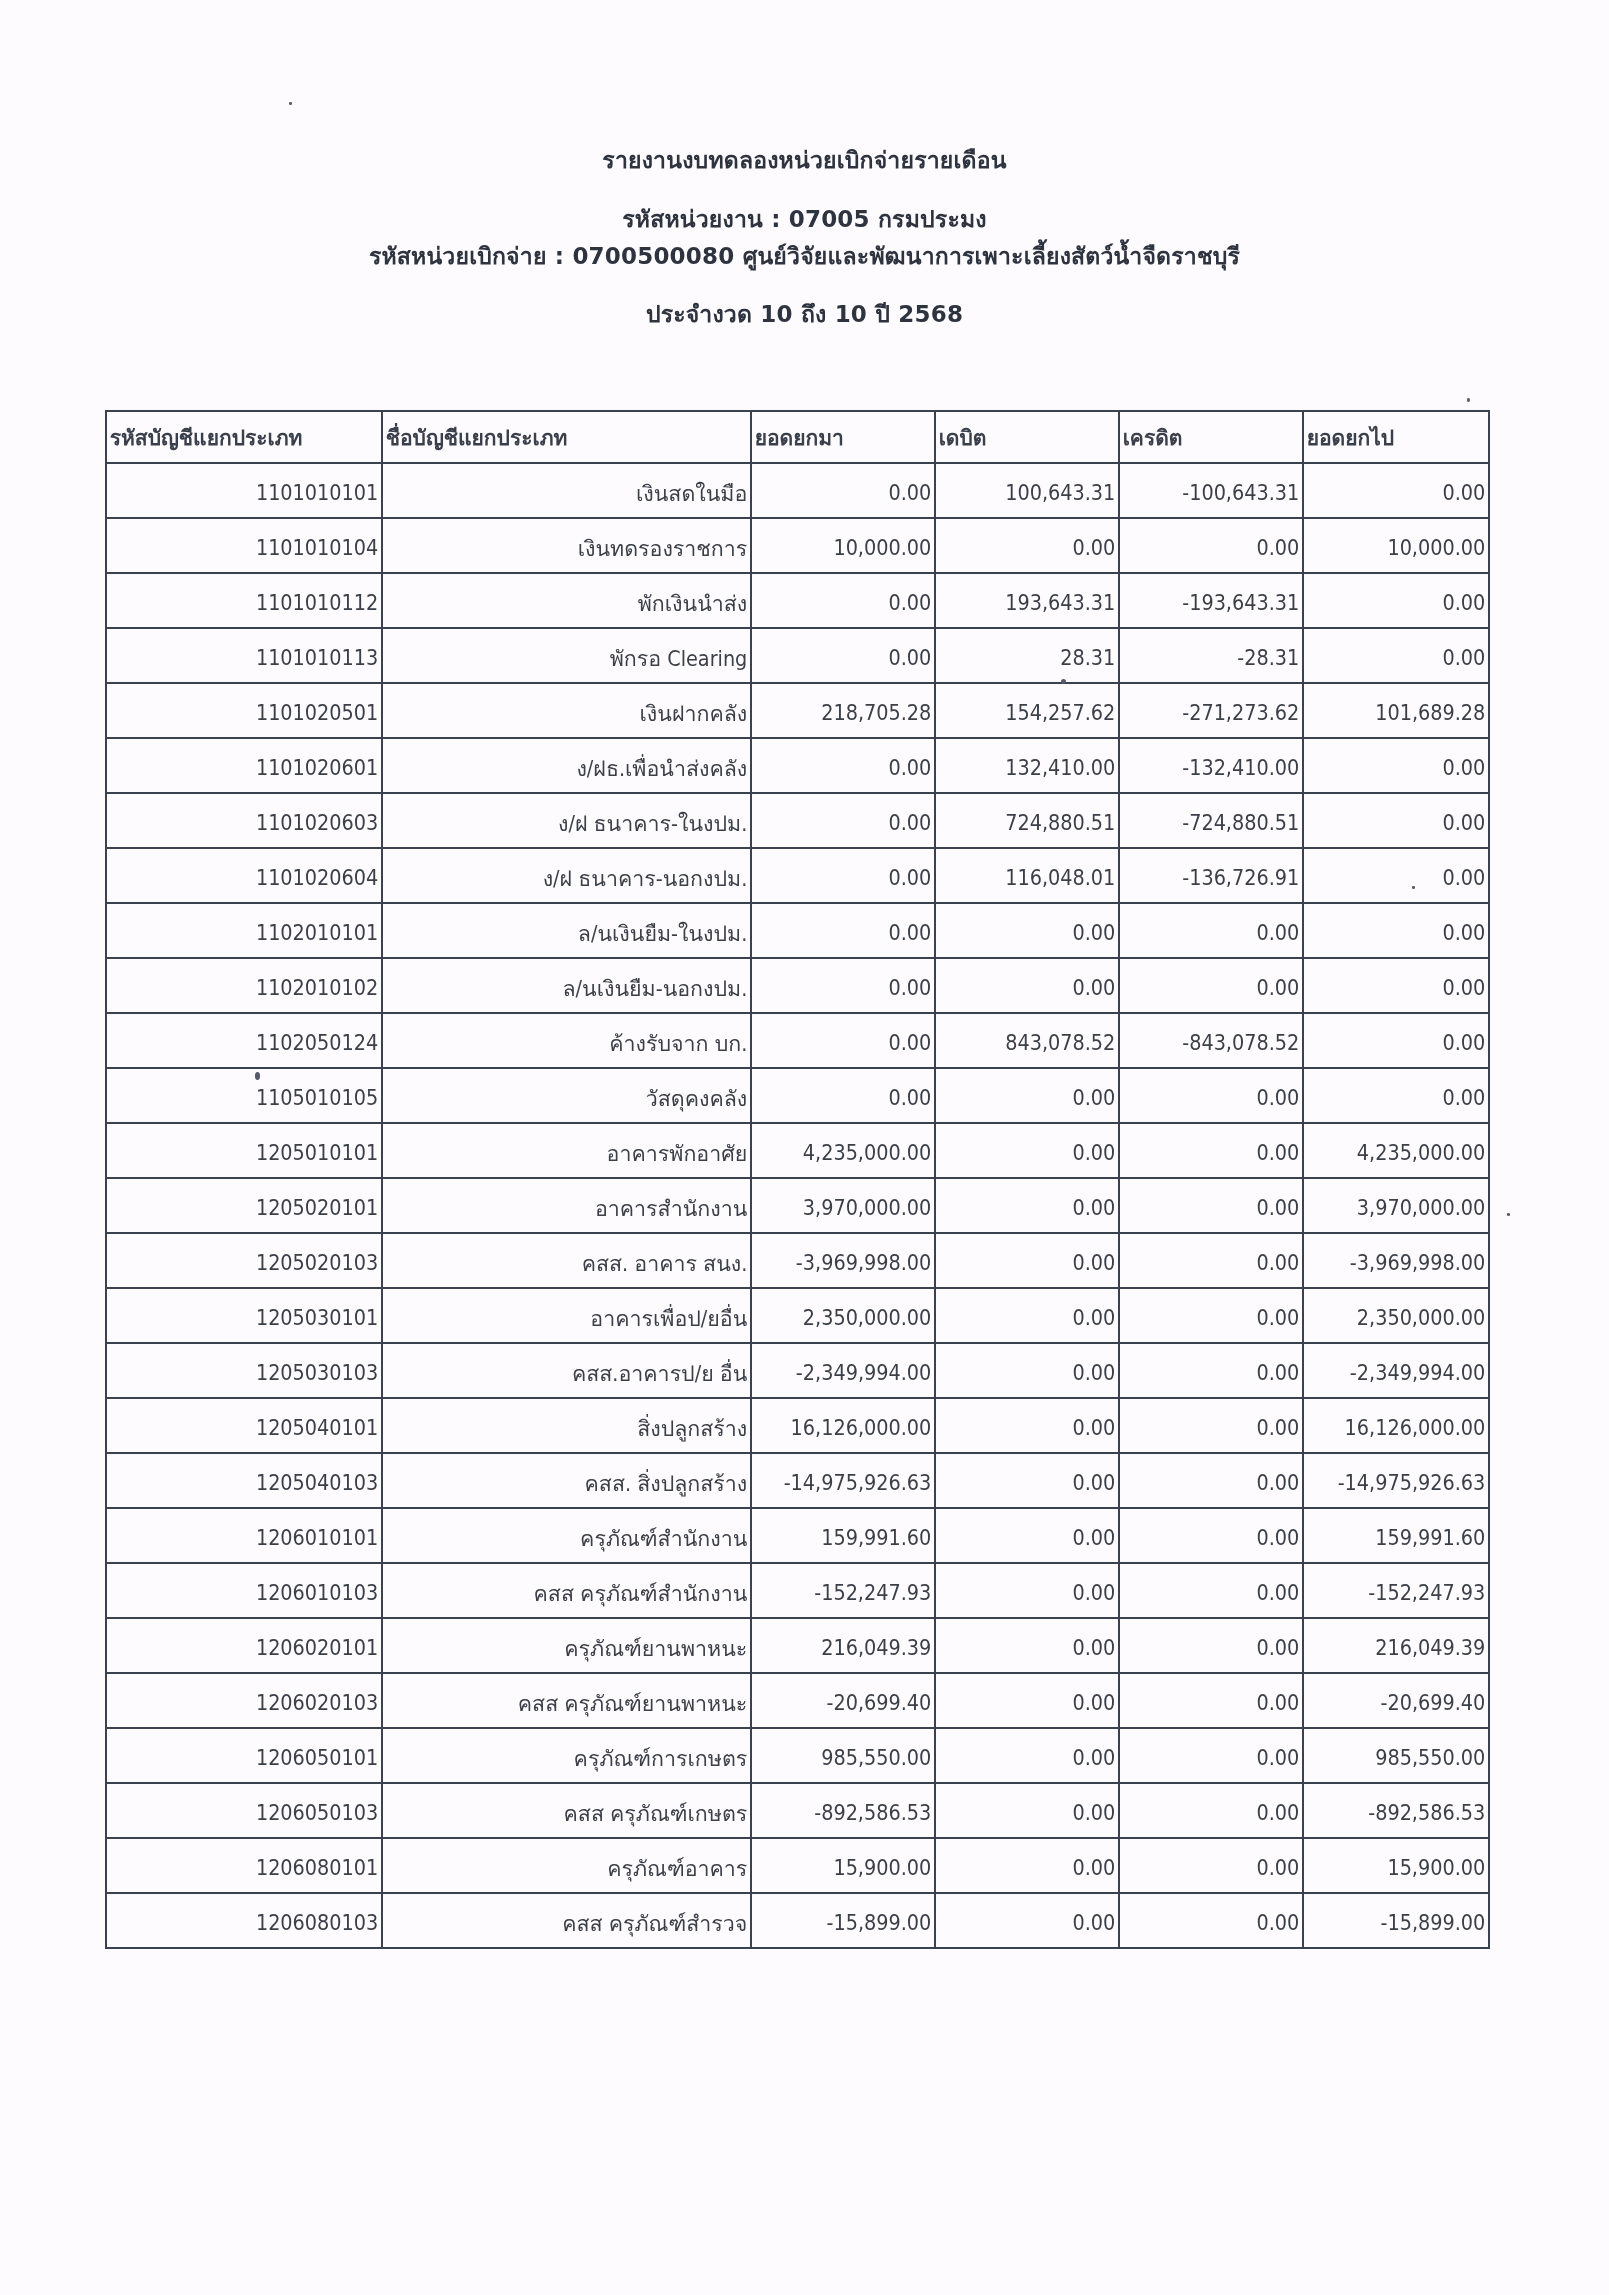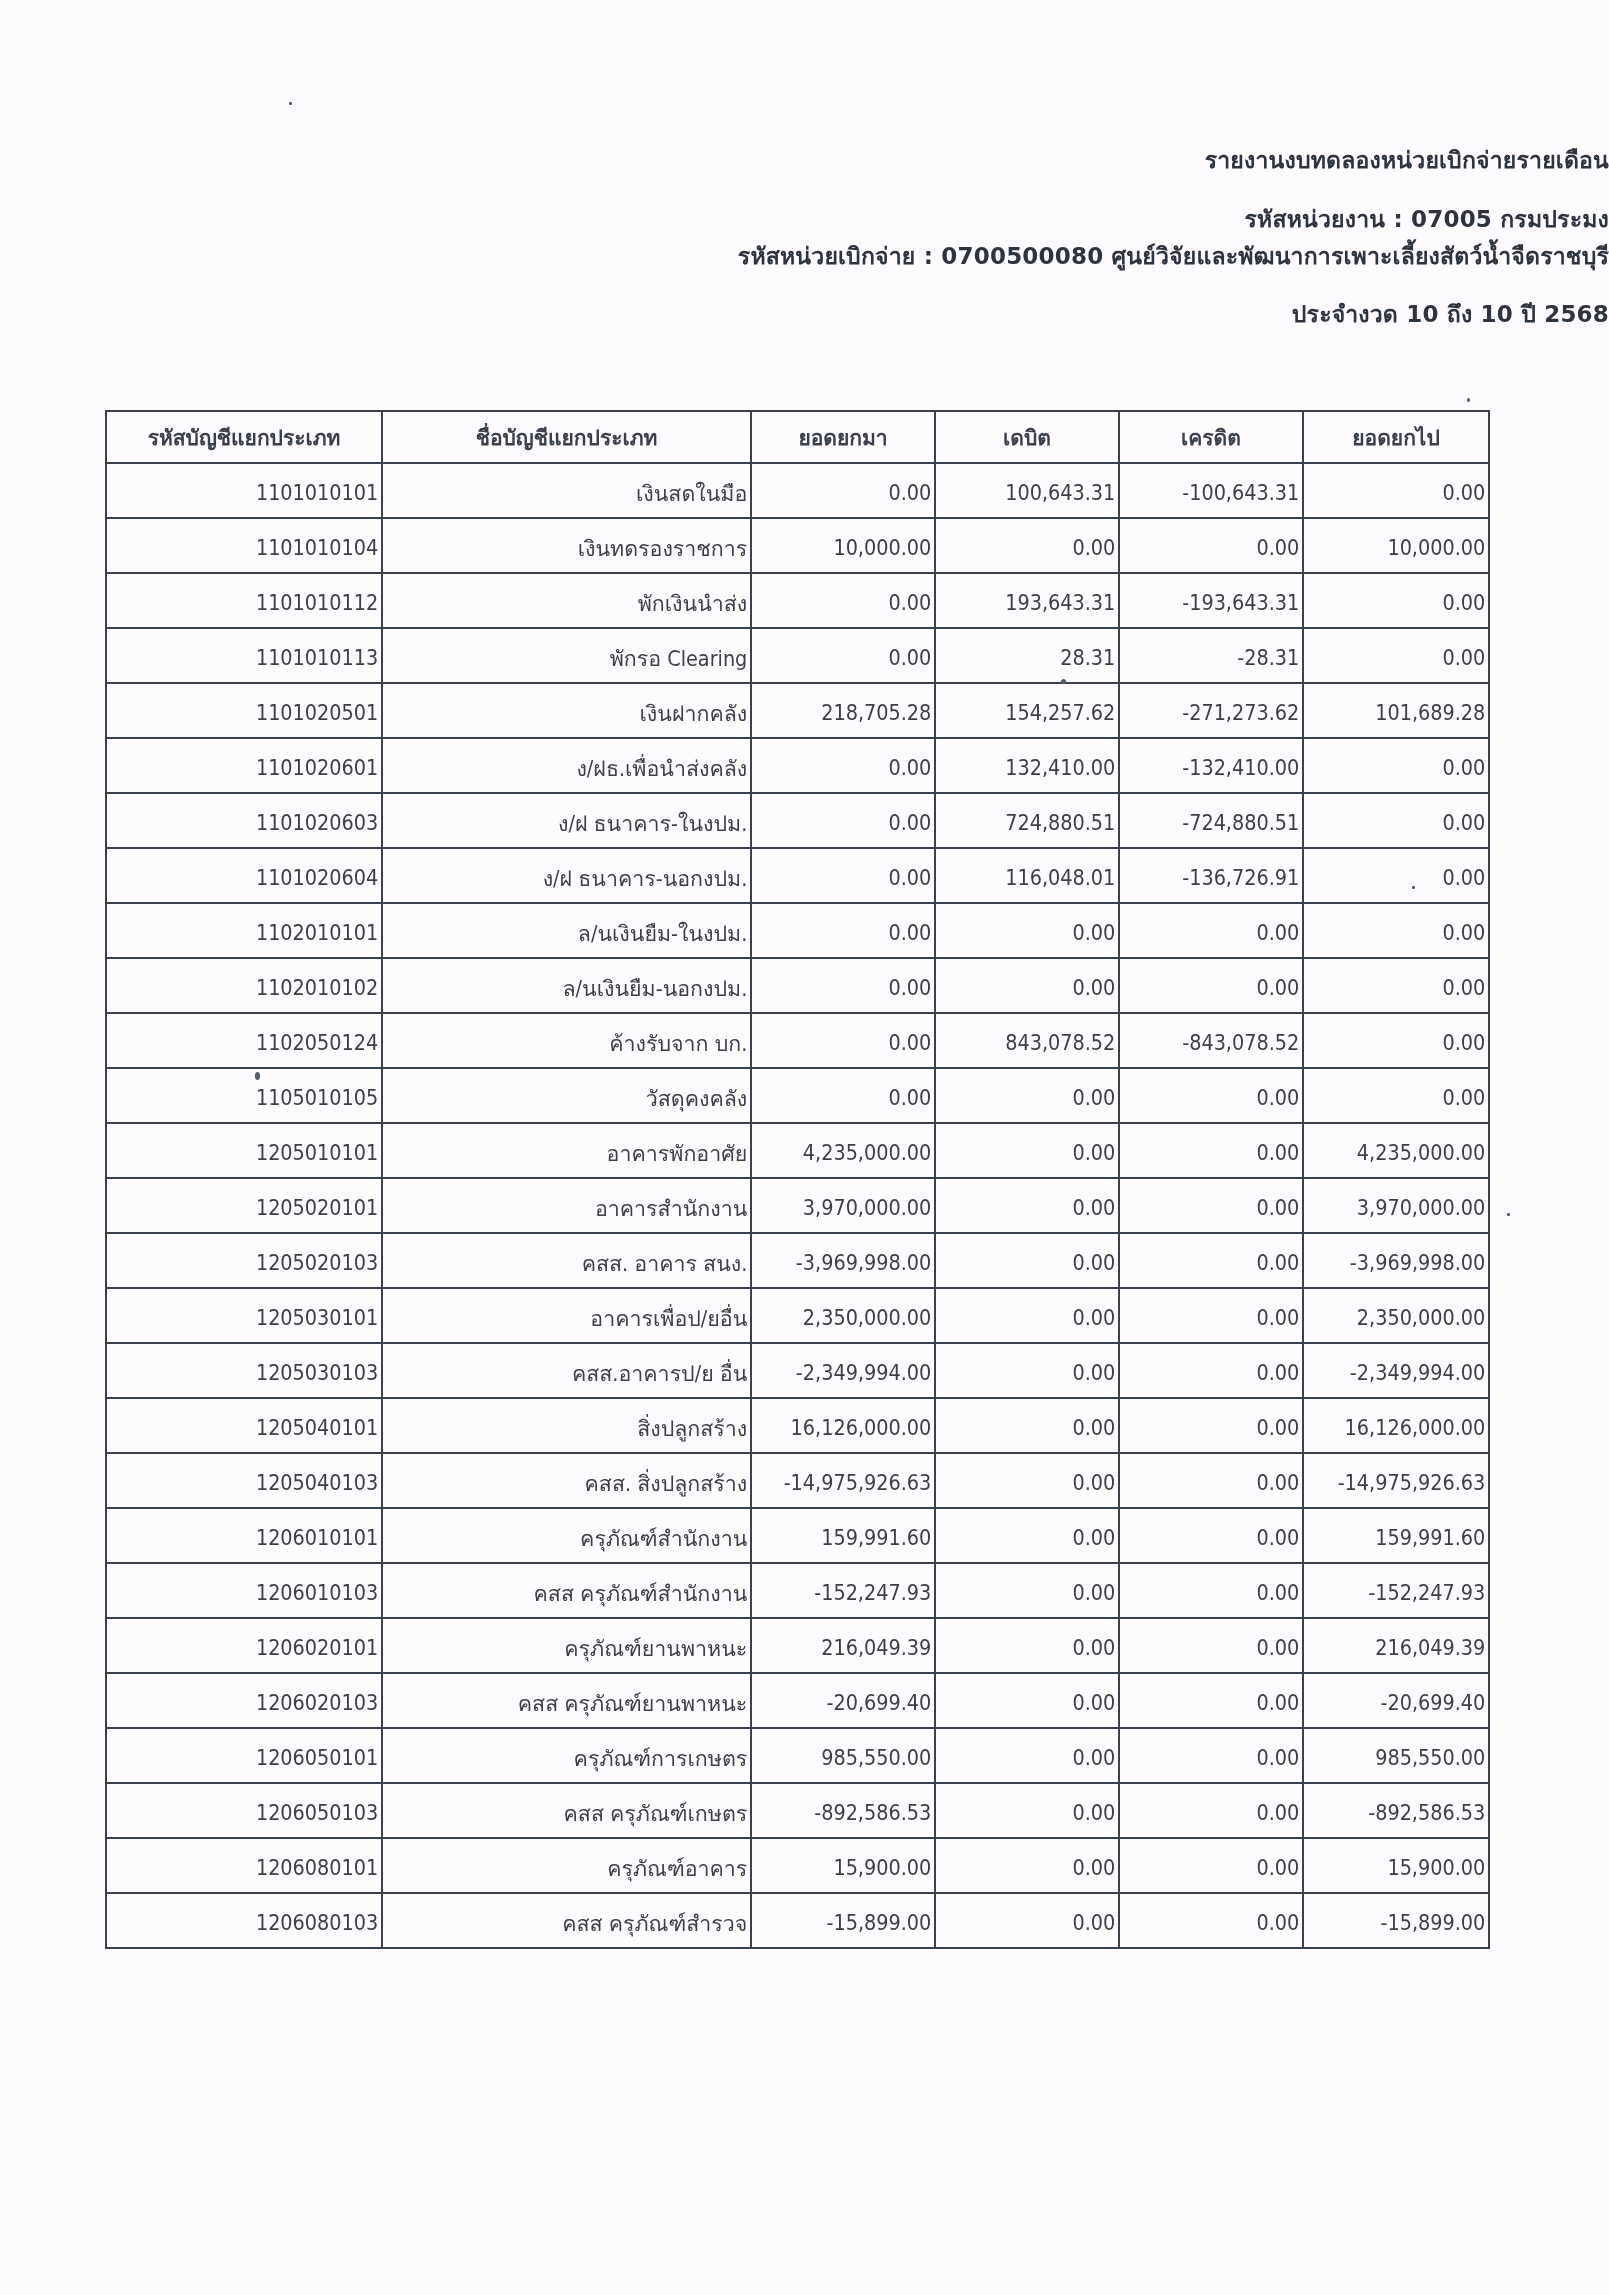--- a/index.html
+++ b/index.html
@@ -18,21 +18,21 @@
     .page {
       position: absolute;
       left: 0; top: 0;
       width: 1609px; height: 2295px;
       background: #fdfbfd;
     }
     .title-line {
       position: absolute;
       left: 0;
       width: 1609px;
-      text-align: right;
+      text-align: center;
       font-size: 23px;
       font-weight: bold;
       letter-spacing: 0.2px;
     }
     .t1 { top: 142px; }
     .t2 { top: 201px; }
     .t3 { top: 238px; }
     .t4 { top: 296px; }
 
     table.ledger {
@@ -53,21 +53,21 @@
     table.ledger th, table.ledger td {
       border: 2.7px solid #3a4252;
       padding: 0 2.7px;
       overflow: hidden;
       white-space: nowrap;
     }
     table.ledger th {
       height: 50px;
       font-size: 21px;
       font-weight: bold;
-      text-align: center;
+      text-align: left;
       color: #3a3f4c;
     }
     table.ledger td {
       height: 49px;
       font-size: 21.4px;
       font-family: "DejaVu Sans Condensed", "DejaVu Sans", "Liberation Sans", sans-serif;
       color: #3b3f48;
       vertical-align: middle;
       padding-top: 4px;
     }

